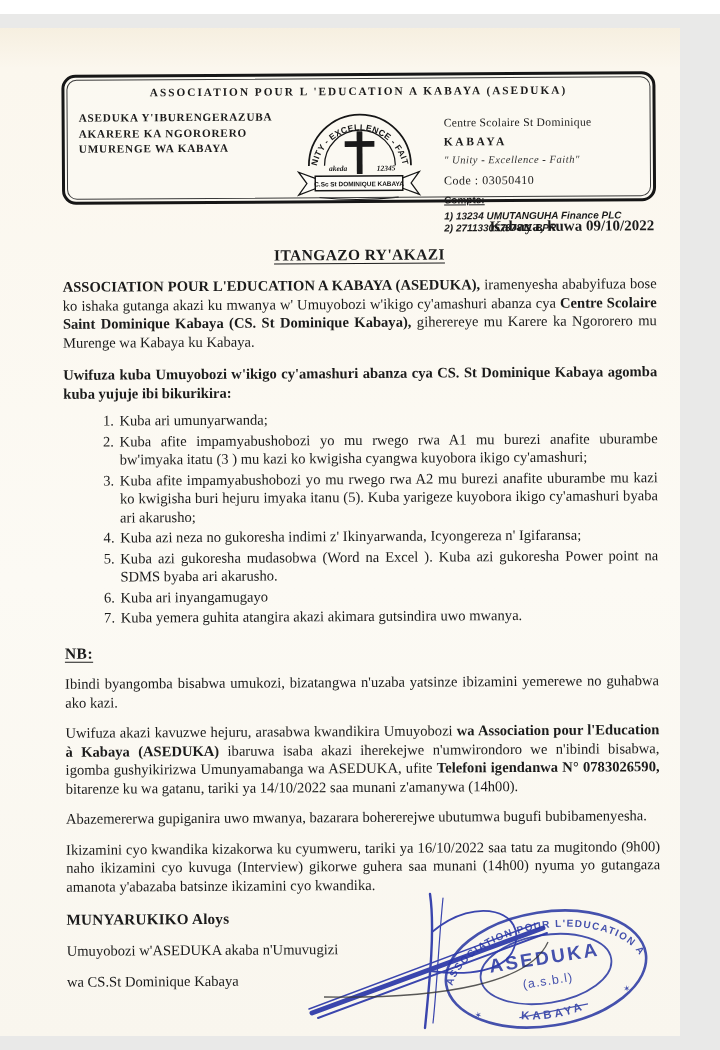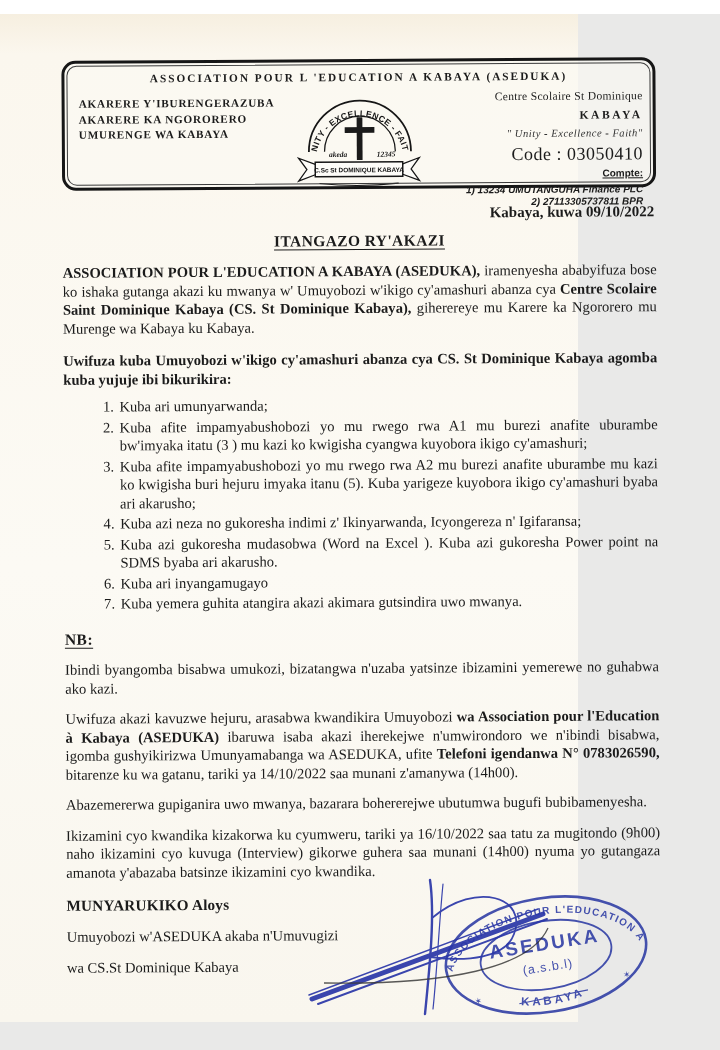--- a/index.html
+++ b/index.html
@@ -6,21 +6,21 @@
   html,body { width:720px; height:1050px; }
   body {
     background:#e9e9e8;
     font-family:"Liberation Serif","DejaVu Serif",serif;
     color:#1b1b1b;
     position:relative;
     overflow:hidden;
   }
   .top-strip { position:absolute; top:0; left:0; width:720px; height:14px; background:#ffffff; }
   .page {
-    position:absolute; top:14px; left:0; width:578px; height:1008px;
+    position:absolute; top:28px; left:0; width:680px; height:1008px;
     background:linear-gradient(180deg,#f6efe0 0%,#fbf7ee 4%,#fcfaf4 55%,#f9f6ee 100%);
   }
   .content {
     position:absolute; left:64px; top:0; width:594px;
     transform:rotate(-0.35deg);
     font-size:14.6px; line-height:18.5px;
   }
 
   
   .lh-box {
@@ -35,25 +35,25 @@
   .lh-title {
     text-align:center; margin-top:9px;
     font-size:11.3px; font-weight:700; letter-spacing:2px; line-height:13px;
   }
   .lh-row { display:flex; align-items:flex-start; padding:5px 10px 0 14px; }
   .lh-left {
     width:205px; font-weight:700; font-size:11.2px;
     letter-spacing:0.8px; line-height:15.5px; margin-top:6px;
   }
   .lh-logo-wrap { width:150px; text-align:center; margin-top:-2px; }
-  .lh-right { flex:1; padding-left:10px; margin-top:0;text-align:right; }
+  .lh-right { flex:1; padding-left:10px; margin-top:12px; }
   .lh-school1 { font-size:11.6px; letter-spacing:.3px; }
   .lh-school2 { font-size:11.6px; letter-spacing:2.5px; font-weight:600; }
   .lh-motto { font-size:10.6px; font-style:italic; color:#333; letter-spacing:.5px; }
-  .lh-code { font-size:18px; letter-spacing:.5px; margin-top:1px; }
+  .lh-code { font-size:12px; letter-spacing:.5px; margin-top:1px; }
   .lh-acc-label {
     font-family:"Liberation Sans","DejaVu Sans",sans-serif;
     font-size:10px; font-weight:700; text-decoration:underline; margin-top:2px;
   }
   .lh-acc {
     font-family:"Liberation Sans","DejaVu Sans",sans-serif;
     font-size:10px; font-weight:700; font-style:italic; line-height:12.5px;
   }
 
   
@@ -91,21 +91,21 @@
 
 <div class="top-strip"></div>
 
 <div class="page">
   <div class="content">
 
     <div class="lh-box">
       <div class="lh-title">ASSOCIATION POUR L 'EDUCATION A KABAYA (ASEDUKA)</div>
       <div class="lh-row">
         <div class="lh-left">
-          <div>AKARERE Y'IBURENGERAZUBA</div>
+          <div>ASEDUKA Y'IBURENGERAZUBA</div>
           <div>AKARERE KA NGORORERO</div>
           <div>UMURENGE WA KABAYA</div>
         </div>
         <div class="lh-logo-wrap">
           <svg width="148" height="100" viewBox="0 0 140 96">
             <path id="archPath" d="M 30,61 A 42,42 0 0 1 112,61" fill="none"></path>
             <path d="M 22,62 A 49,49 0 0 1 120,62" fill="none" stroke="#161616" stroke-width="1.7"></path>
             <path d="M 37,62 A 34,34 0 0 1 105,62" fill="none" stroke="#161616" stroke-width="1.2"></path>
             <text font-size="8.2" font-weight="bold" fill="#161616" letter-spacing="0.4">
               <textPath href="#archPath" startOffset="50%" text-anchor="middle">UNITY - EXCELLENCE - FAITH</textPath>

